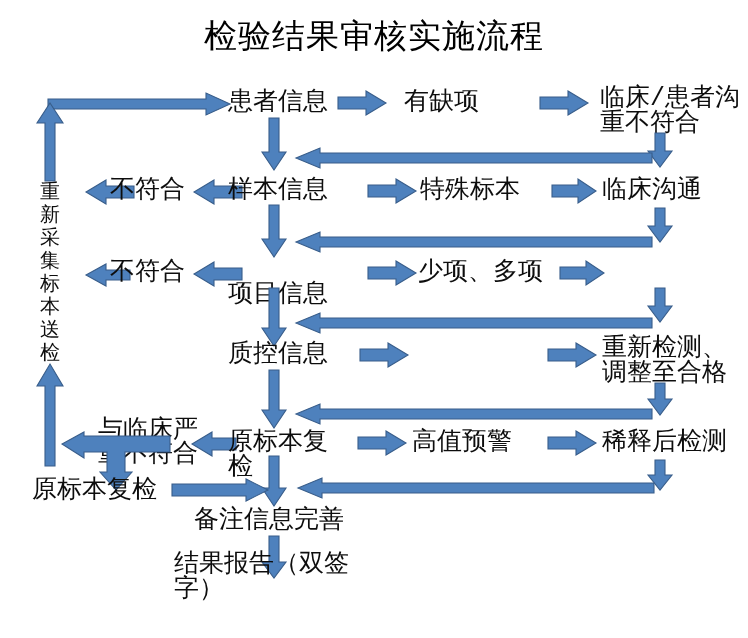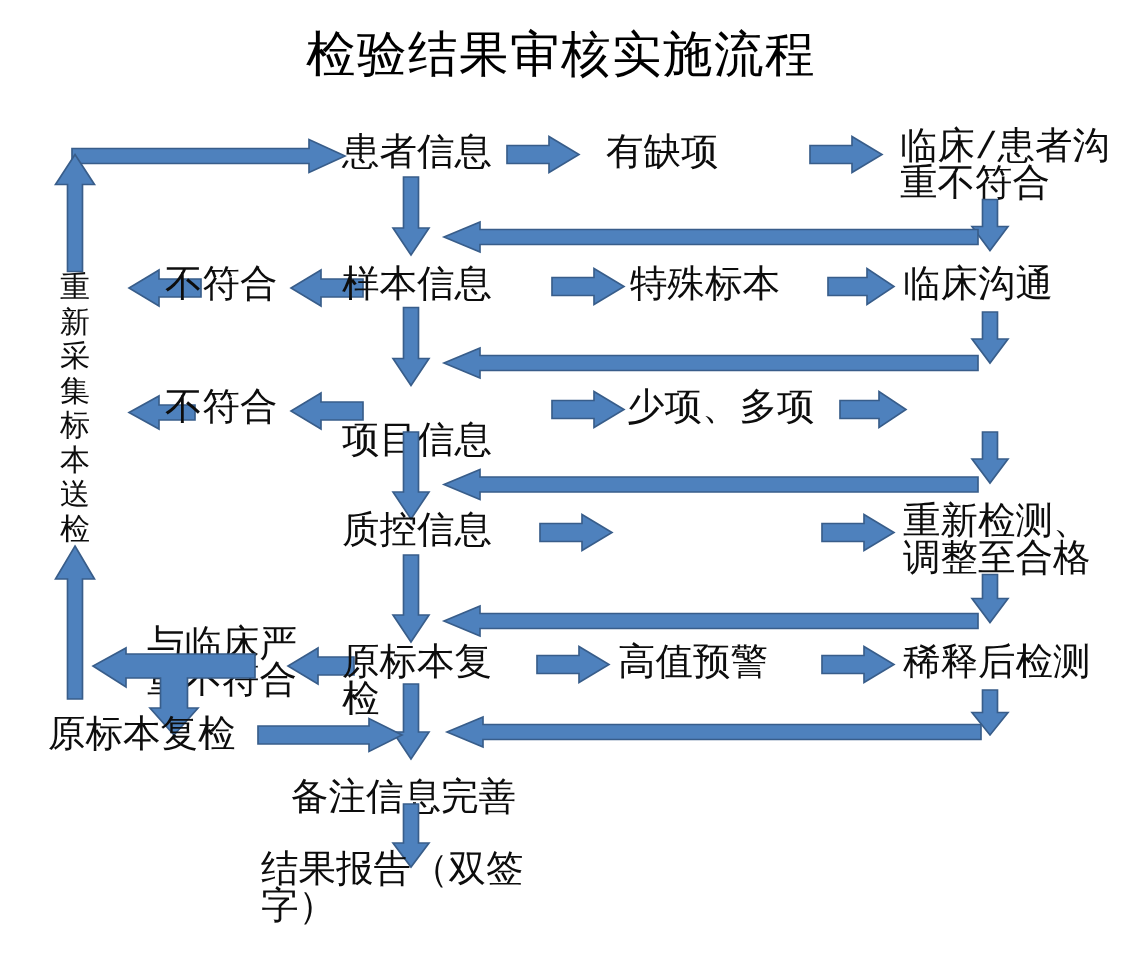--- a/index.html
+++ b/index.html
@@ -275,29 +275,29 @@
   </div>
 
   <div class="node" style="left:32px;top:478px;width:140px;">原标本复检</div>
 
   <div class="arrow" style="left:172px;top:479px;">
     <svg width="96" height="22" viewBox="0 0 96 22">
       <polygon class="ar-fill ar-stroke" points="0,5 74,5 74,0 96,11 74,22 74,17 0,17"></polygon>
     </svg>
   </div>
 
-  <div class="node" style="left:194px;top:508px;width:166px;margin-top:12px;">备注信息完善</div>
+  <div class="node" style="left:194px;top:508px;width:166px;">备注信息完善</div>
 
   <div class="arrow" style="left:262px;top:536px;">
     <svg width="24" height="42" viewBox="0 0 24 42">
       <polygon class="ar-fill ar-stroke" points="7,0 17,0 17,26 24,26 12,42 0,26 7,26"></polygon>
     </svg>
   </div>
 
-  <div class="node" style="left:174px;top:568px;width:208px;">结果报告（双签字）</div>
+  <div class="node" style="left:174px;top:552px;width:208px;">结果报告（双签字）</div>
 
   <div class="arrow" style="left:37px;top:103px;">
     <svg width="26" height="78" viewBox="0 0 26 78">
       <polygon class="ar-fill ar-stroke" points="13,0 26,20 18,20 18,78 8,78 8,20 0,20"></polygon>
     </svg>
   </div>
 
   <div class="vnode" style="left:39px;top:180px;">重新采集标本送检</div>
 
   <div class="arrow" style="left:37px;top:364px;">

